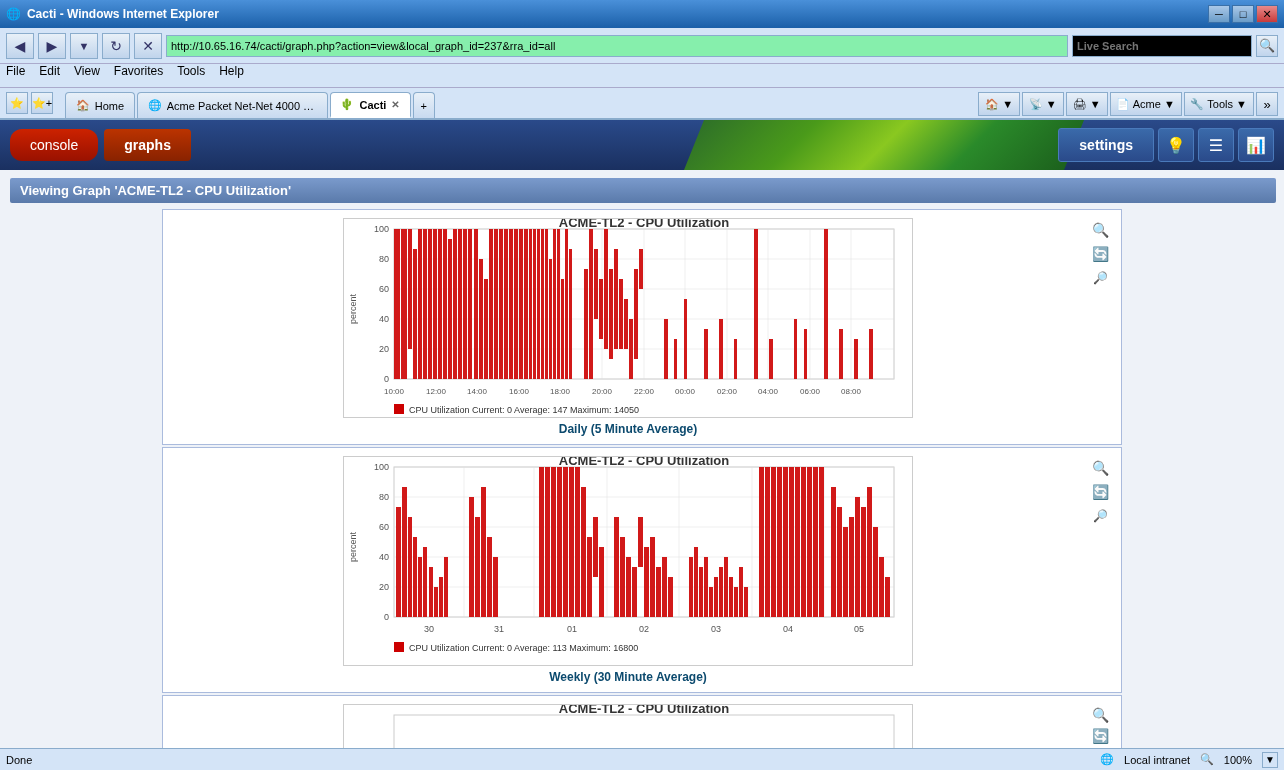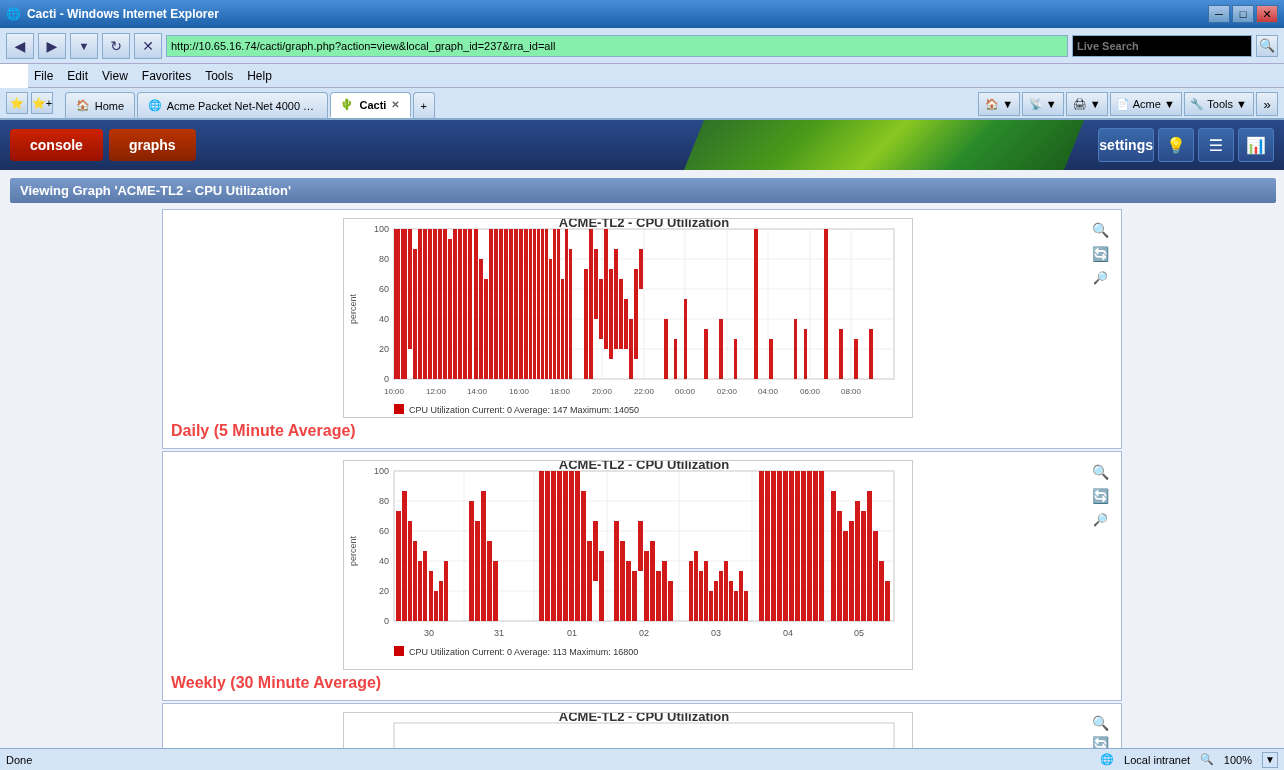--- a/index.html
+++ b/index.html
@@ -69,26 +69,25 @@
       border: 1px solid #8aaccc;
       cursor: pointer;
       font-size: 13px;
     }
 
     
     .menu-bar {
       background: #d4e4f7;
       height: 24px;
       display: flex;
-      align-items: center;
+      align-items: flex-start;
       padding: 0 6px;
       gap: 14px;
       border-bottom: 1px solid #aac;
       font-size: 12px;
-      margin-left: 28px;
     }
     .menu-item { cursor: pointer; color: #000; text-decoration: none; }
     .tab {
       height: 26px;
       padding: 0 10px;
       background: linear-gradient(to bottom, #e8f0f8, #c8daf0);
       border: 1px solid #8aaccc;
       border-bottom: none;
       border-radius: 4px 4px 0 0;
       display: flex; align-items: center; gap: 5px;
@@ -155,23 +154,23 @@
       background: linear-gradient(135deg, #2a6a2a 0%, #4a9a1a 30%, #8ac820 50%, #2a8a2a 70%, #1a5a1a 100%);
       clip-path: polygon(20px 0, 100% 0, calc(100% - 20px) 100%, 0 100%);
     }
     .nav-btn-console {
       position: relative; z-index: 10;
       background: linear-gradient(to bottom, #cc2200, #991100);
       color: white;
       border: none;
       padding: 8px 20px;
       font-size: 14px;
-      font-weight: bold;
-      cursor: pointer;
-      border-radius: 4px;
+      font-weight: normal;
+      cursor: pointer;
+      border-radius: 12px;
     }
     .nav-btn-graphs {
       position: relative; z-index: 10;
       background: linear-gradient(to bottom, #bb3300, #882200);
       color: white;
       border: none;
       padding: 8px 20px;
       font-size: 14px;
       font-weight: bold;
       cursor: pointer;
@@ -188,21 +187,21 @@
       color: white;
       cursor: pointer;
       display: flex; align-items: center; justify-content: center;
       font-size: 16px;
       border-radius: 3px;
     }
     .nav-settings-btn {
       background: linear-gradient(to bottom, #3a6aaa, #2a4a8a);
       border: 1px solid #4a7abb;
       color: white;
-      padding: 8px 0;
+      padding: 8px 20px;
       font-size: 14px;
       font-weight: bold;
       cursor: pointer;
       border-radius: 3px;
     }
 
     
     .breadcrumb-bar {
       background: #d0ddf0;
       padding: 4px 10px;
@@ -252,23 +251,24 @@
       gap: 4px;
       padding: 2px;
     }
     .graph-side-icon {
       width: 20px; height: 20px;
       cursor: pointer;
       display: flex; align-items: center; justify-content: center;
       font-size: 14px;
     }
     .graph-label {
-      font-size: 16px;
+      text-align: center;
+      font-size: 12px;
       font-weight: bold;
-      color: #ef4444;
+      color: #0c4a6e;
       margin-top: 4px;
     }
 
     
     .chart-svg { border: 1px solid #ccc; display: block; margin: 0 auto; }
 
     
     .status-bar {
       position: fixed;
       bottom: 0; left: 0; right: 0;

